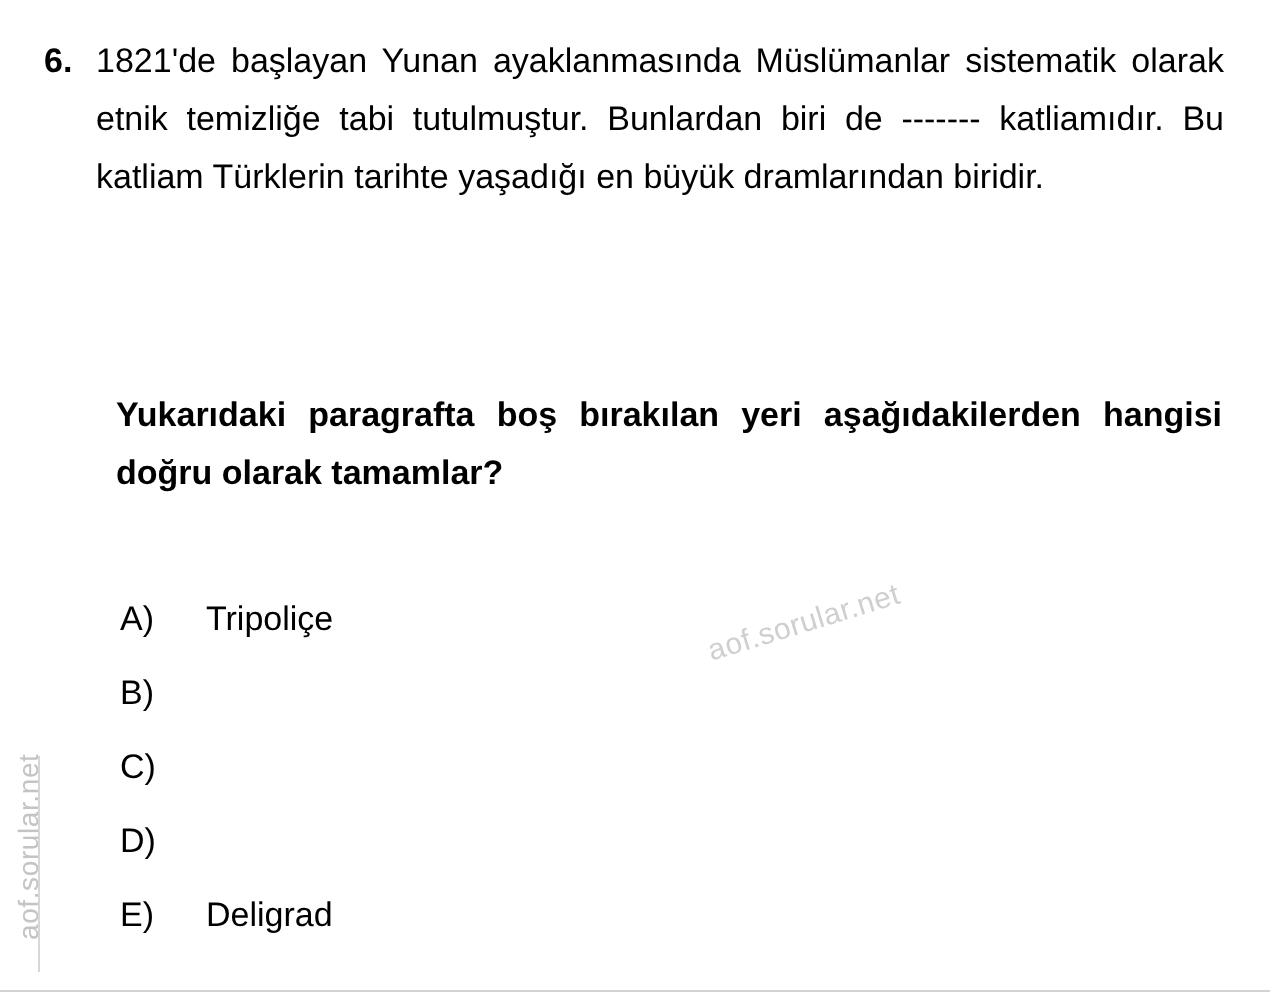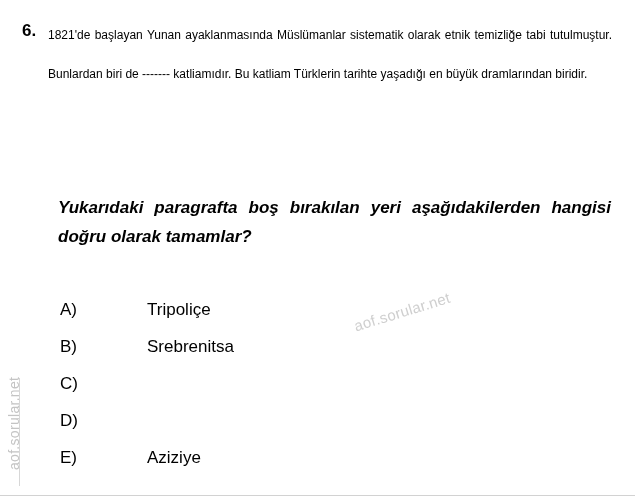--- a/index.html
+++ b/index.html
@@ -40,64 +40,63 @@
     font-weight: bold;
     font-size: 17px;
     line-height: 29px;
     width: 26px;
     flex: 0 0 26px;
     text-align: left;
   }
 
   .q-text {
     flex: 1 1 auto;
-    font-size: 12px;
-    line-height: 39px;
+    font-size: 17px;
+    line-height: 29px;
     text-align: justify;
     text-justify: inter-word;
     hyphens: none;
   }
   .q-text p {
     margin: 0;
   }
 
   
   .prompt {
     position: absolute;
     left: 58px;
     top: 193px;
     width: 553px;
     font-size: 17px;
     font-weight: bold;
     line-height: 29px;
     text-align: justify;
     text-justify: inter-word;
   }
-  .prompt p { margin: 0; font-style: italic; }
+  .prompt p { margin: 0; }
 
   
   .options {
     position: absolute;
     left: 60px;
     top: 300px;
     width: 420px;
   }
   .option {
     display: flex;
     align-items: baseline;
     height: 37px;
   }
   .option-letter {
     font-size: 17px;
     width: 43px;
     flex: 0 0 43px;
   }
   .option-text {
     font-size: 17px;
-    margin-left: 44px;
   }
 
   
   .wm {
     position: absolute;
     color: #c9c9c9;
     font-size: 15px;
     font-family: "Liberation Sans", sans-serif;
     letter-spacing: 0.3px;
     white-space: nowrap;
@@ -157,31 +156,30 @@
     <p>Yukarıdaki paragrafta boş bırakılan yeri aşağıdakilerden hangisi doğru olarak tamamlar?</p>
   </div>
 
   <div class="options">
     <div class="option">
       <span class="option-letter">A)</span>
       <span class="option-text">Tripoliçe</span>
     </div>
     <div class="option">
       <span class="option-letter">B)</span>
-      <span class="option-text">Srebrenitsa</span>
     </div>
     <div class="option">
       <span class="option-letter">C)</span>
     </div>
     <div class="option">
       <span class="option-letter">D)</span>
     </div>
     <div class="option">
       <span class="option-letter">E)</span>
-      <span class="option-text">Aziziye</span>
+      <span class="option-text">Deligrad</span>
     </div>
   </div>
 
   <div class="wm wm-center">aof.sorular.net</div>
   <div class="wm wm-left">aof.sorular.net</div>
 
   <div class="left-rule"></div>
   <div class="bottom-rule"></div>
 
 </div>

